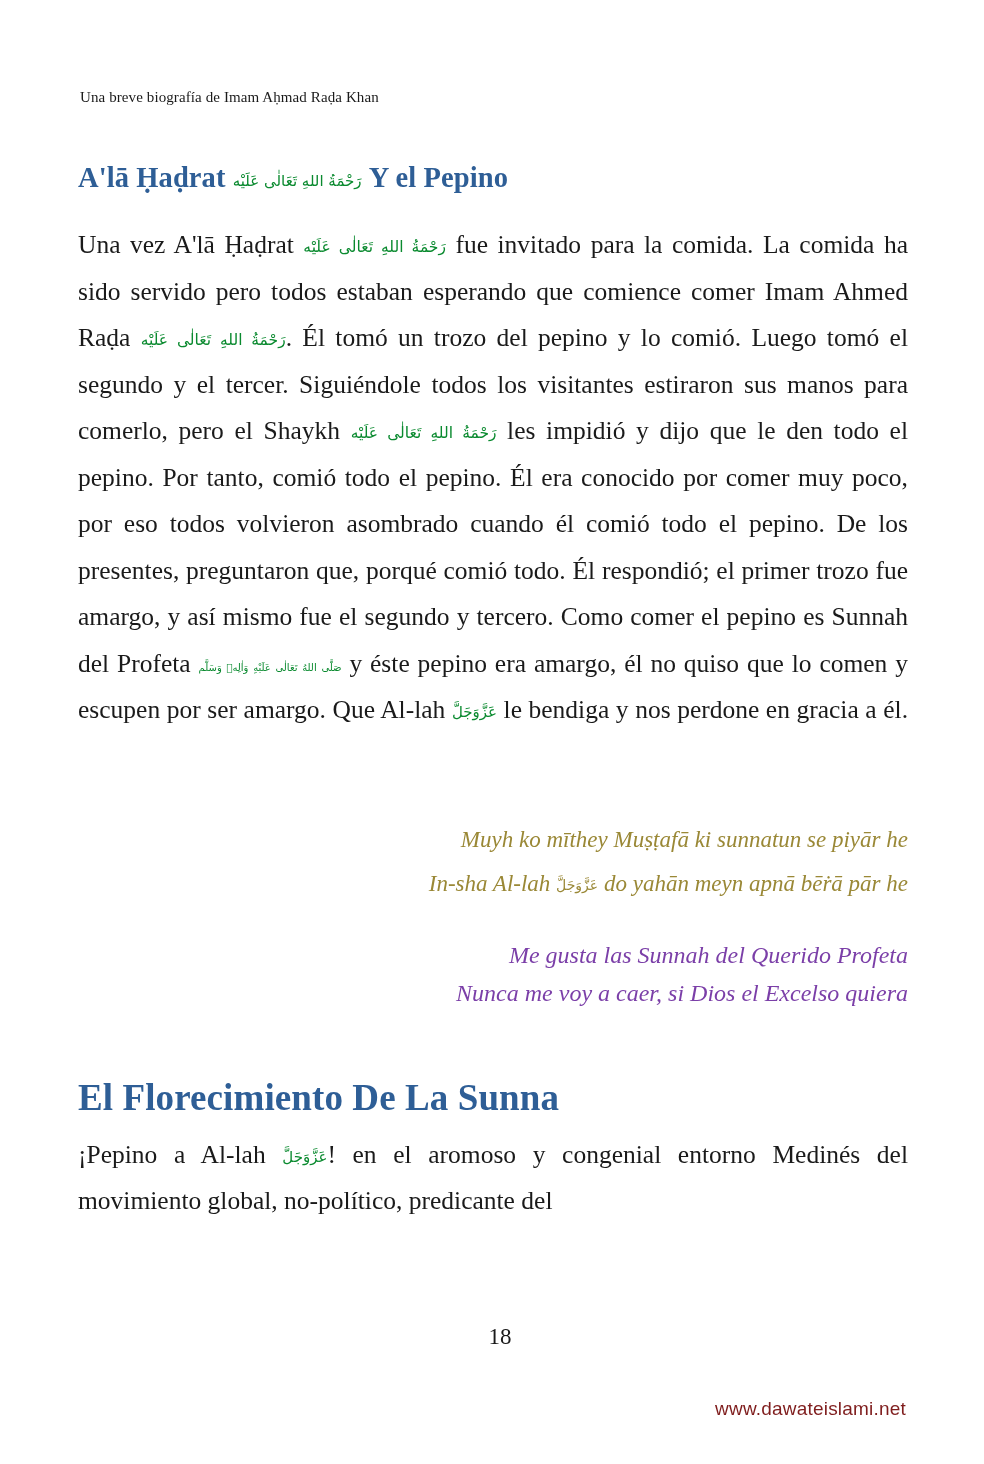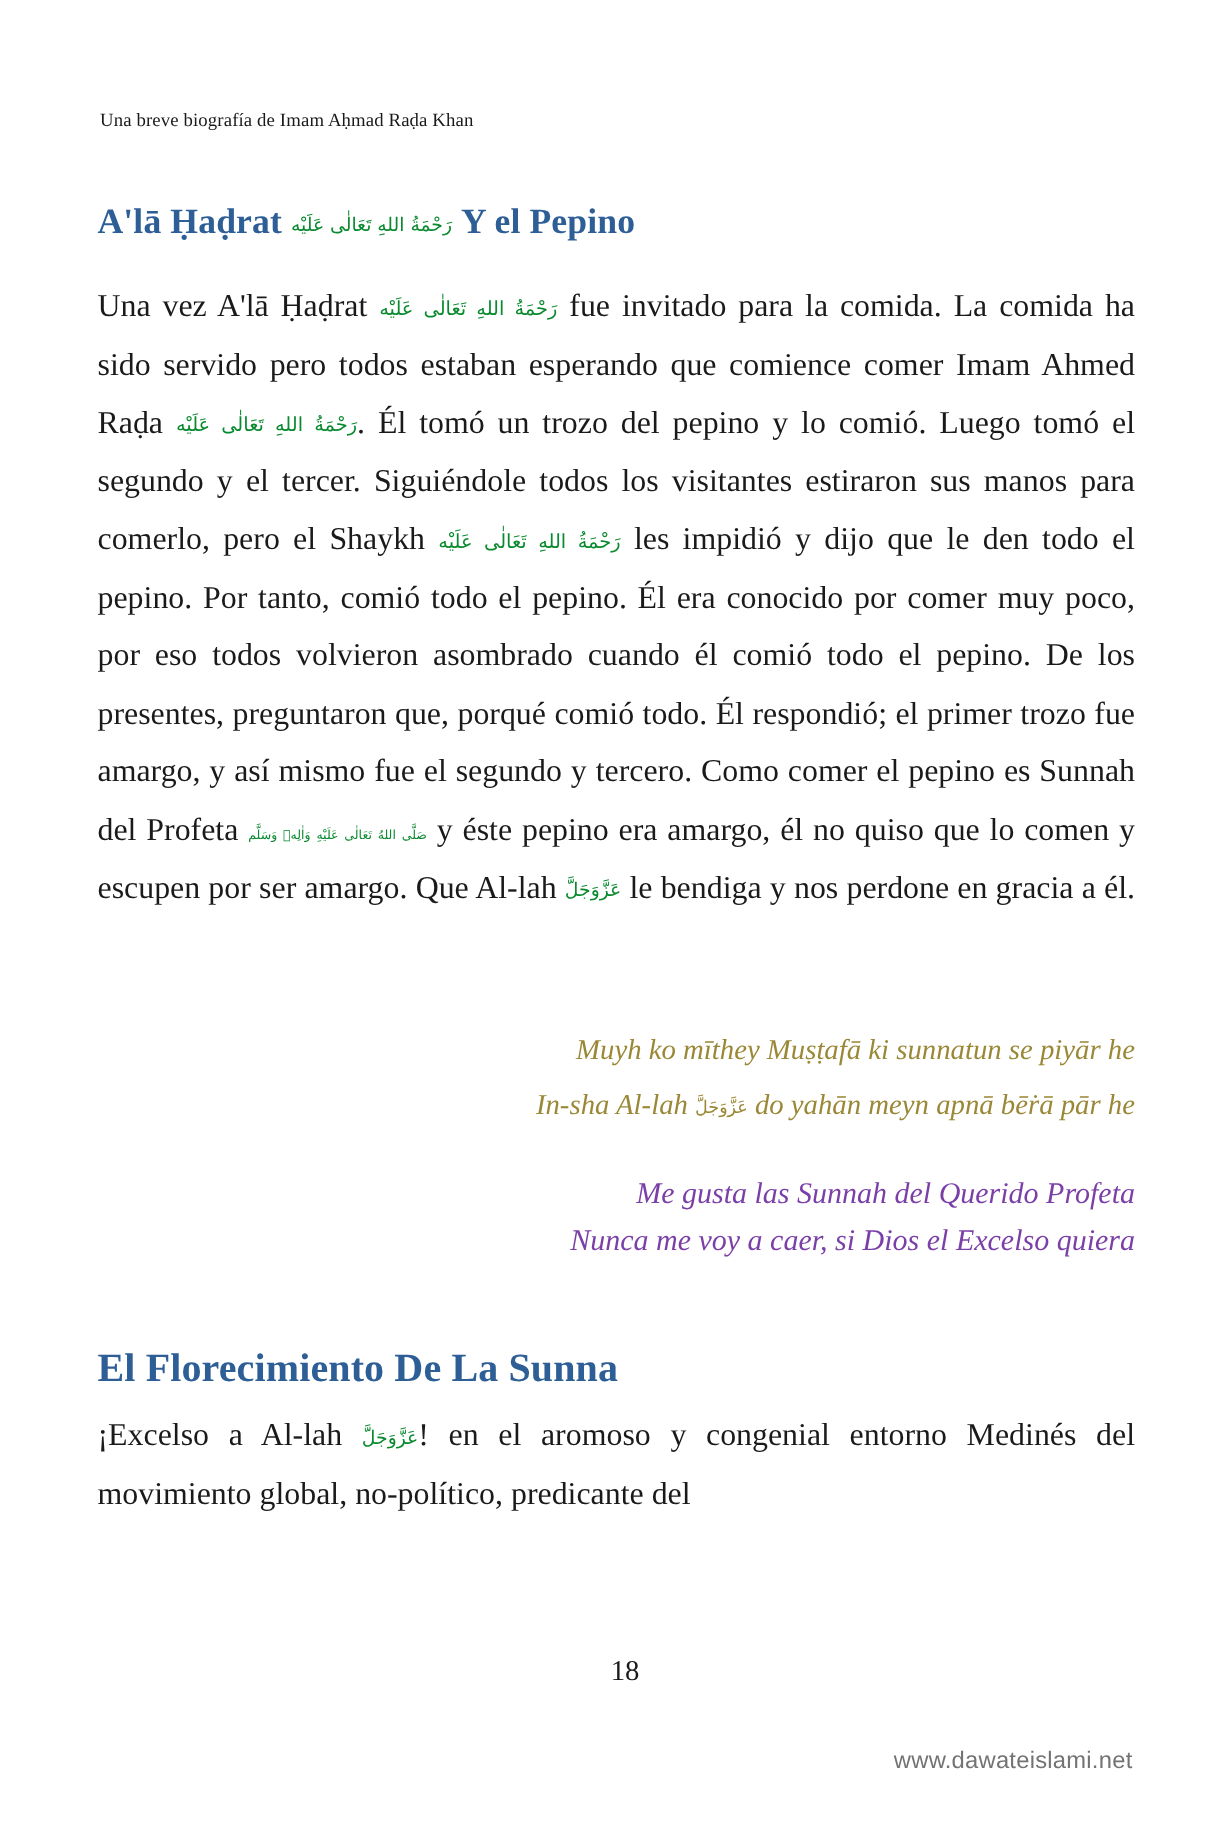--- a/index.html
+++ b/index.html
@@ -51,21 +51,21 @@
     font-weight: bold;
     font-size: 28.5px;
     line-height: 1.28;
     margin: 0;
     letter-spacing: 0.1px;
   }
   .heading-1 { margin-bottom: 26px; }
 
   .heading-2 {
     margin: 0 0 10px 0;
-    font-size: 32px;
+    font-size: 37px;
   }
 
   
   .ar {
     color: #0a8a2f;
     font-family: "DejaVu Sans", "Liberation Sans", sans-serif;
     direction: rtl;
     unicode-bidi: isolate;
     white-space: nowrap;
     font-weight: normal;
@@ -135,21 +135,21 @@
     font-size: 23px;
     color: #1a1a1a;
     padding-left: 16px;
   }
   .watermark {
     position: absolute;
     right: 78px;
     top: 1398px;
     font-family: "Liberation Sans", "DejaVu Sans", sans-serif;
     font-size: 19px;
-    color: #737373;
+    color: #7f1d1d;
     letter-spacing: 0.2px;
   }
 </style>
 </head>
 <body>
 
 <div class="page">
 
   <div class="running-header">Una breve biografía de Imam Aḥmad Raḍa Khan</div>
 
@@ -175,21 +175,21 @@
     <div class="couplet couplet-translation">
       <span class="couplet-line">Me gusta las Sunnah del Querido Profeta</span>
       <span class="couplet-line">Nunca me voy a caer, si Dios el Excelso quiera</span>
     </div>
 
     <div class="gap-before-heading2"></div>
 
     <h2 class="heading heading-2">El Florecimiento De La Sunna</h2>
 
     <p class="para">
-      <span>¡Excelso a Al-lah </span><span class="ar ar-azza">عَزَّوَجَلَّ</span><span>! en el aromoso y congenial entorno Medinés del movimiento global, no-político, predicante del</span>
+      <span>¡Pepino a Al-lah </span><span class="ar ar-azza">عَزَّوَجَلَّ</span><span>! en el aromoso y congenial entorno Medinés del movimiento global, no-político, predicante del</span>
     </p>
 
   </div>
 
   <div class="page-number">18</div>
 
   <div class="watermark">www.dawateislami.net</div>
 
 </div>
 

